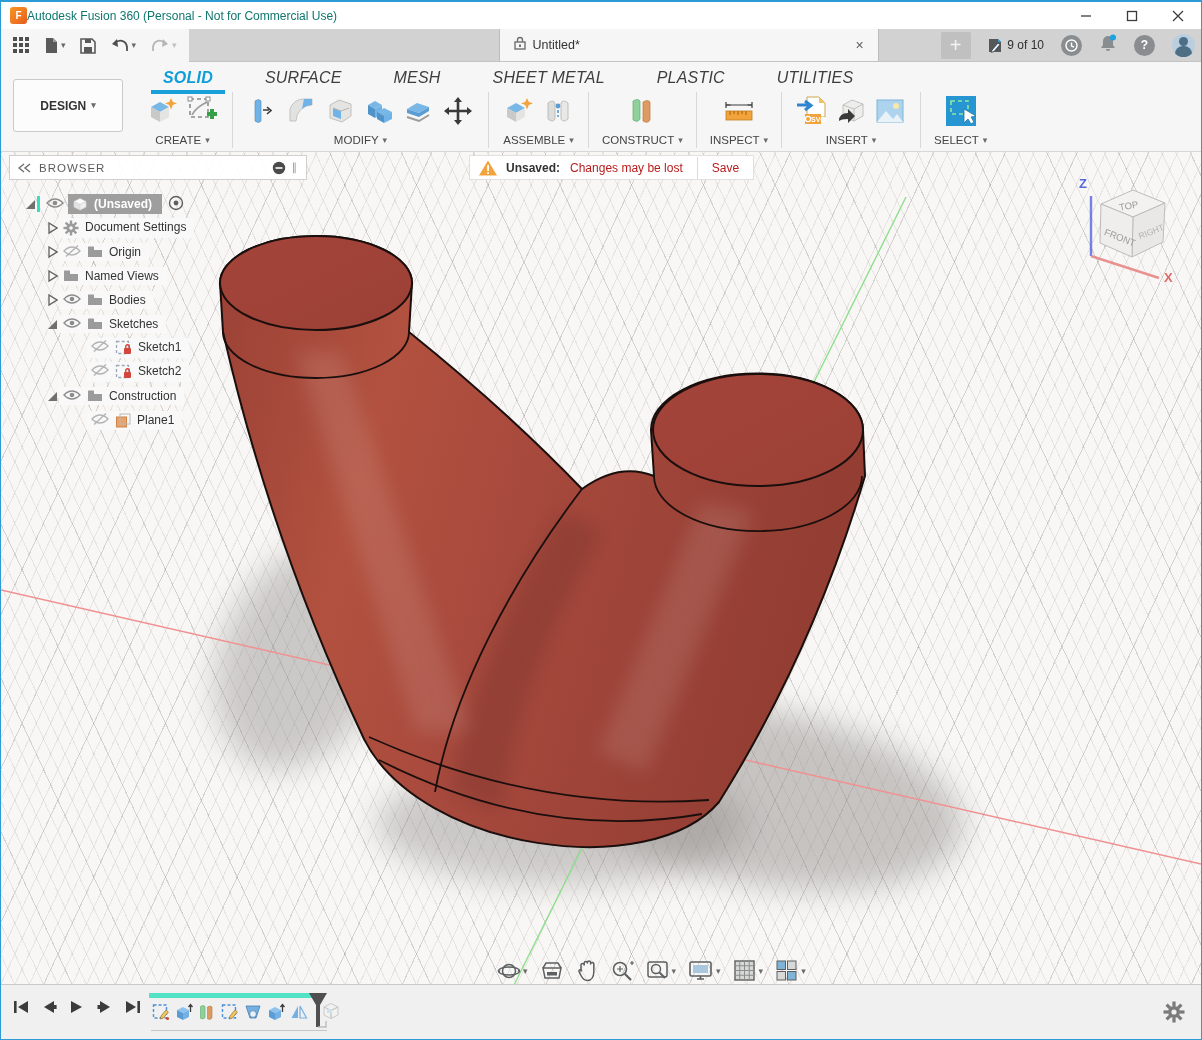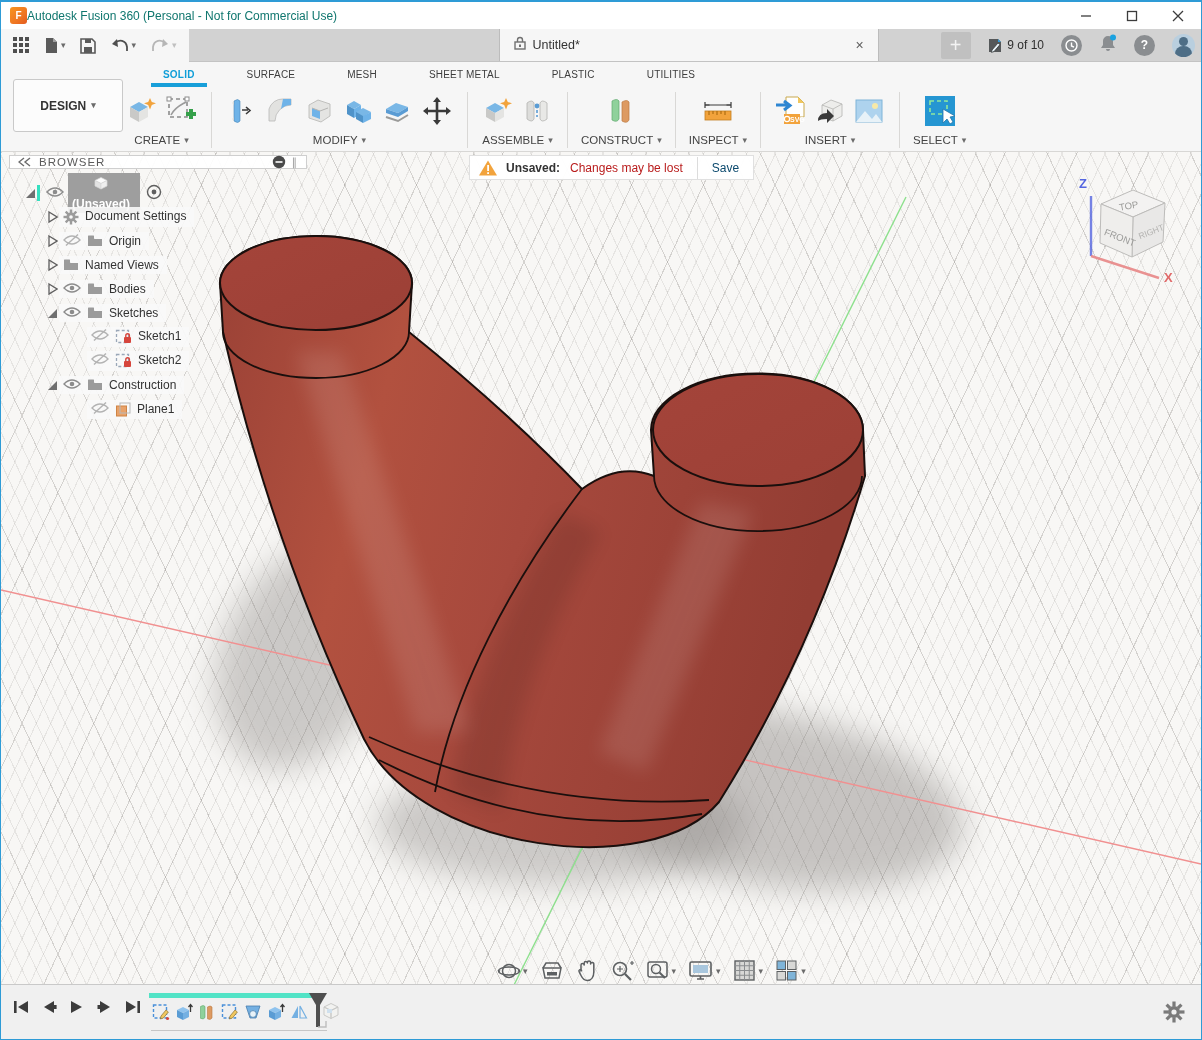--- a/index.html
+++ b/index.html
@@ -32,58 +32,58 @@
   .round-icon { width:21px; height:21px; border-radius:50%; background:#8a8d90; display:flex; align-items:center; justify-content:center; color:#fff; font-size:12px; font-weight:bold; }
   .bell-wrap { position:relative; }
   .avatar { width:23px; height:23px; border-radius:50%; background:#b9cfdf; overflow:hidden; position:relative; }
   .avatar::before { content:""; position:absolute; left:7px; top:3px; width:9px; height:9px; border-radius:50%; background:#4e6e86; }
   .avatar::after { content:""; position:absolute; left:3px; top:12px; width:17px; height:12px; border-radius:8px 8px 0 0; background:#4e6e86; }
 
   
   .ribbon { position:absolute; left:0; top:60px; right:0; height:90px; background:#f6f6f6; border-bottom:1px solid #d8d7d5; }
   .design-btn { position:absolute; left:12px; top:17px; width:110px; height:53px; background:#fcfcfc; border:1px solid #c9c9c9; border-radius:3px; display:flex; align-items:center; justify-content:center; gap:5px; font-size:12px; color:#333; font-weight:bold; }
   .ribbon-tabs { position:absolute; left:136px; top:3px; display:flex; }
-  .ribbon-tab { position:relative; padding:4px 26px 7px; font-size:10px; color:#3d3d3d; letter-spacing:.2px; }
+  .ribbon-tab { position:relative; padding:4px 26px 7px; font-size:16px; color:#3d3d3d; letter-spacing:.2px;font-style:italic; }
   .ribbon-tab.active { color:#0f9ed8; font-weight:bold; }
   .ribbon-tab.active::after { content:""; position:absolute; left:14px; right:14px; bottom:0; height:4px; background:#189fd9; }
-  .ribbon-groups { position:absolute; left:120px; top:28px; display:flex; align-items:flex-start; }
+  .ribbon-groups { position:absolute; left:141px; top:28px; display:flex; align-items:flex-start; }
   .rgroup { display:flex; flex-direction:column; align-items:center; padding:0 4px; }
   .rgroup-icons { height:42px; display:flex; align-items:center; gap:5px; }
   .rgroup-label { margin-top:2px; font-size:11.5px; color:#444; display:flex; gap:4px; align-items:center; }
   .rdivider { width:1px; height:56px; background:#d9d8d6; margin:2px 9px 0; }
   .ricon { width:34px; height:34px; display:flex; align-items:center; justify-content:center; }
 
   
   .viewport { position:absolute; left:0; top:150px; right:0; height:835px; background-color:#f8f7f5;
     background-image:
       repeating-linear-gradient(65deg,  rgba(110,105,100,0.13) 0 1px, transparent 1px 13px),
       repeating-linear-gradient(115deg, rgba(110,105,100,0.13) 0 1px, transparent 1px 13px),
       repeating-linear-gradient(65deg,  rgba(110,105,100,0.15) 0 1px, transparent 1px 65px),
       repeating-linear-gradient(115deg, rgba(110,105,100,0.15) 0 1px, transparent 1px 65px);
     overflow:hidden; }
   .scene { position:absolute; inset:0; }
 
   
   .browser-panel { position:absolute; left:8px; top:3px; width:298px; }
-  .panel-header { height:14px; background:rgba(255,255,255,0.92); border:1px solid #cfcfcf; display:flex; align-items:center; padding:0 8px; color:#5b5b5b; font-size:11.5px; letter-spacing:1px; }
+  .panel-header { height:25px; background:rgba(255,255,255,0.92); border:1px solid #cfcfcf; display:flex; align-items:center; padding:0 8px; color:#5b5b5b; font-size:11.5px; letter-spacing:1px; }
   .panel-header .hdr-label { margin-left:8px; flex:1; }
   .grip { color:#9a9a9a; font-size:11px; margin-left:6px; }
   .tree { margin-top:12px; font-size:12px; color:#333; }
   .trow { display:flex; align-items:center; height:24px; }
   .trow .strip { display:flex; align-items:flex-start; gap:6px; background:rgba(248,248,248,0.92); padding:2px 8px 2px 4px; }
   .expander { width:14px; display:flex; justify-content:center; }
   .sel-bar { width:3px; height:16px; background:#35e0c0; }
-  .unsaved-chip { display:flex; align-items:center; gap:6px; background:#9e9e9e; color:#fff; font-weight:bold; padding:2px 10px 2px 4px;flex-direction:column; }
+  .unsaved-chip { display:flex; align-items:center; gap:6px; background:#9e9e9e; color:#fff; font-weight:bold; padding:2px 10px 2px 4px; }
   .ind1 { padding-left:36px; } .ind2 { padding-left:78px; } .ind0 { padding-left:14px; }
 
   
   .unsaved-bar { position:absolute; left:468px; top:3px; height:25px; display:flex; align-items:center; background:rgba(255,255,255,0.96); border:1px solid #e0e0e0; }
   .unsaved-bar .wtitle { font-weight:bold; color:#333; font-size:12px; margin:0 10px 0 8px; }
   .unsaved-bar .wmsg { color:#b91c1c; font-size:12px; margin-right:14px; }
-  .save-link { border-left:1px solid #dcdcdc; color:#0c4a6e; font-size:12px; padding:4px 14px; }
+  .save-link { border-left:1px solid #dcdcdc; color:#b91c1c; font-size:12px; padding:4px 14px; }
 
   
   .viewcube { position:absolute; right:10px; top:12px; }
 
   
   .comments-bar { position:absolute; left:8px; top:806px; width:300px; height:26px; background:rgba(255,255,255,0.92); border:1px solid #cfcfcf; display:flex; align-items:center; padding:0 8px 0 14px; color:#5b5b5b; font-size:11.5px; letter-spacing:1px;margin-top:42px; }
   .comments-bar .hdr-label { flex:1; }
   .navbar { position:absolute; left:494px; top:804px; height:30px; display:flex; align-items:center; gap:8px; }
   .nav-btn { display:flex; align-items:center; gap:2px; padding:2px; }
 

